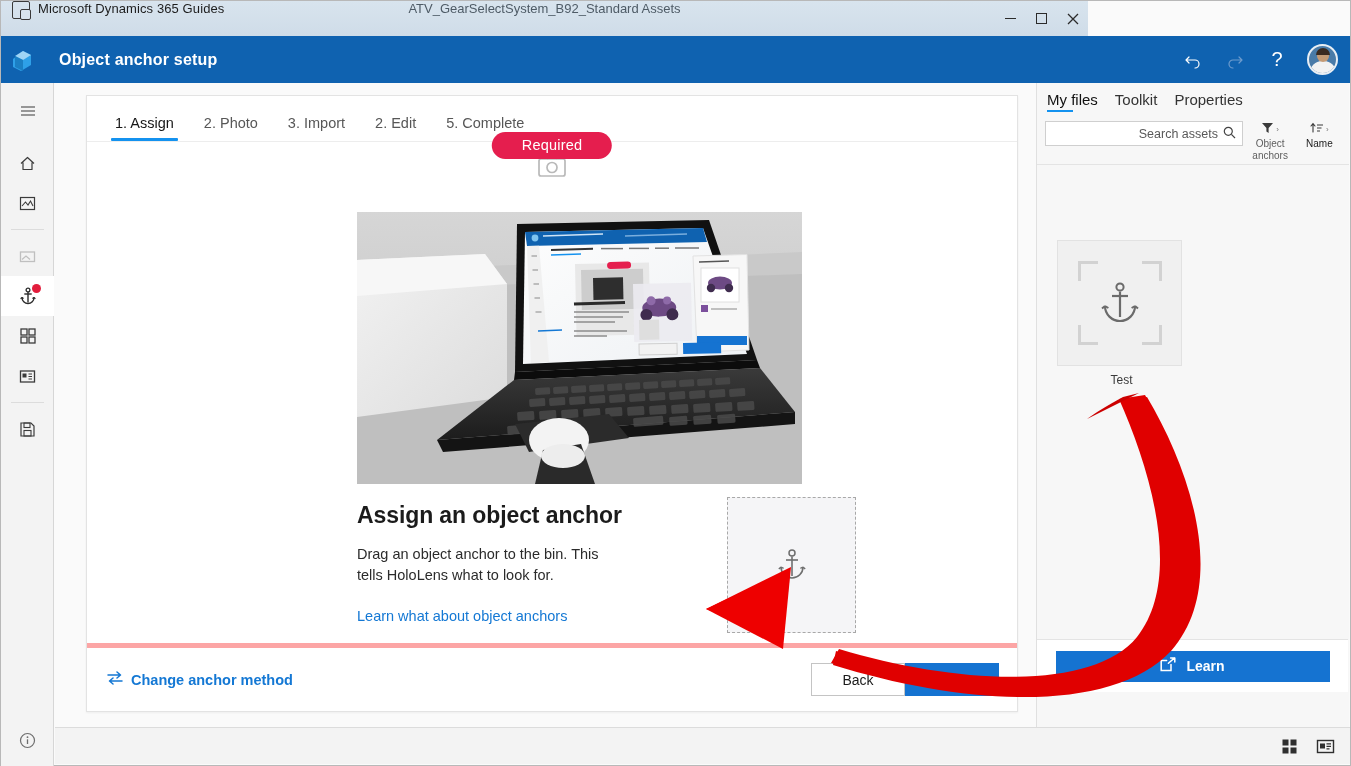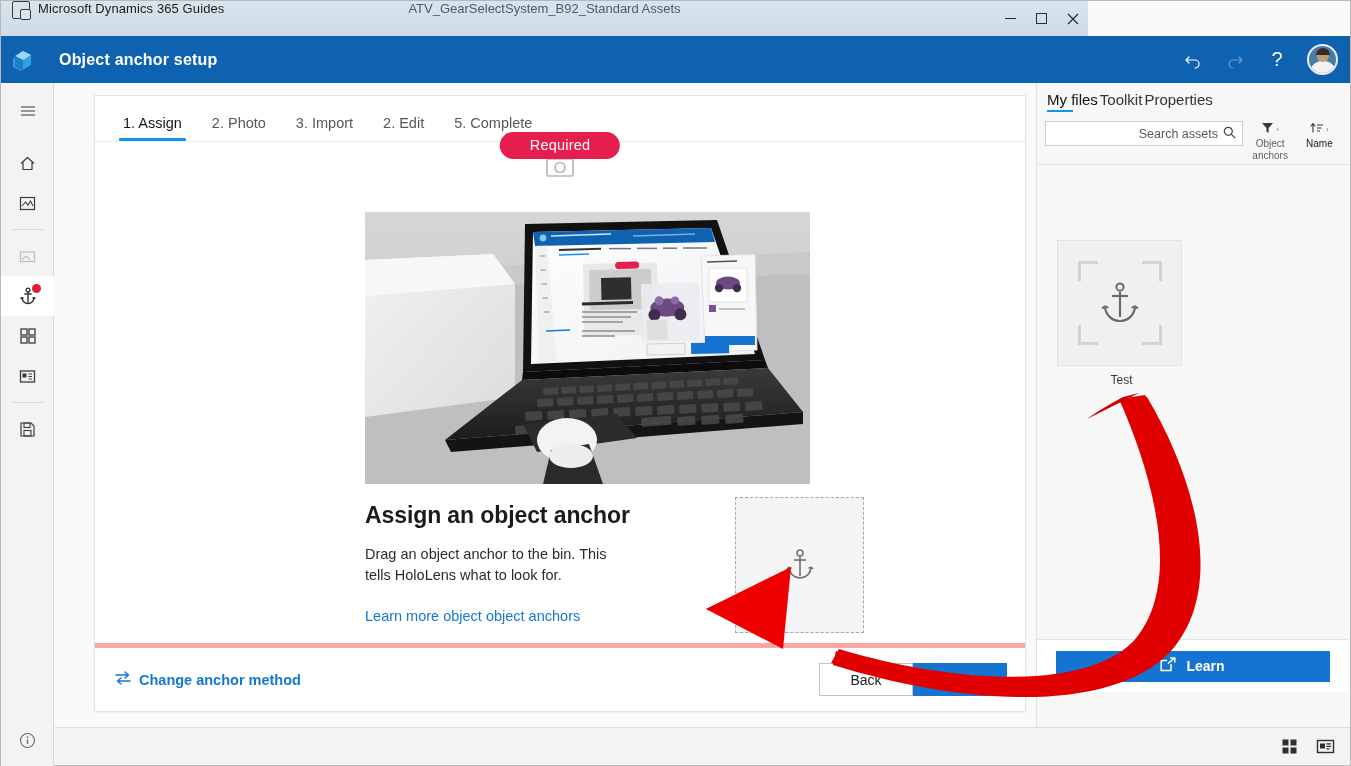--- a/index.html
+++ b/index.html
@@ -97,21 +97,21 @@
   .rail-sep { width: 33px; height: 1px; background: #dcdcdc; margin: 6px auto; }
   .rail-bottom { position: absolute; bottom: 6px; left: 0; width: 53px; }
 
   
   .canvas {
     position: absolute; left: 54px; top: 82px;
     width: 983px; height: 645px;
     background: #fafafa;
   }
   .card {
-    position: absolute; left: 39px; top: 12px;
+    position: absolute; left: 31px; top: 12px;
     width: 932px; height: 617px;
     background: #ffffff; border: 1px solid #e3e3e3;
     box-shadow: 0 1px 2px rgba(0,0,0,.05);
   }
   .tabs {
     height: 46px; display: flex; align-items: flex-end;
     padding-left: 18px; border-bottom: 1px solid #ededed;
   }
   .tab {
     font-size: 14.5px; color: #575757; padding: 0 10px 10px 10px; margin-right: 10px;
@@ -166,21 +166,21 @@
     border: 1px solid #c4c4c4; background: #fff; color: #1b1b1b;
   }
   .btn.primary { background: #1573d1; border-color: #1573d1; color: #fff; font-weight: bold; }
 
   
   .rpanel {
     position: absolute; right: 1px; top: 82px;
     width: 313px; height: 645px; background: #f7f7f7;
     border-left: 1px solid #e0e0e0;
   }
-  .rtabs { height: 30px; display: flex; align-items: flex-end; padding-left: 10px; gap: 2px; }
+  .rtabs { height: 30px; display: flex; align-items: flex-end; padding-left: 10px; gap: 17px; }
   .rtab { font-size: 15px; color: #333; position: relative; padding-bottom: 5px; }
   .rtab.active { color: #111; }
   .rtab.active::after {
     content: ""; position: absolute; left: 0; bottom: 1px; width: 26px; height: 2.5px;
     background: #1492ef;
   }
   .rtools {
     margin-top: 8px; height: 44px; display: flex; align-items: flex-start; padding: 0 8px; gap: 6px;
     border-bottom: 1px solid #e4e4e4;
   }
@@ -543,21 +543,21 @@
 
           <ellipse cx="202" cy="228" rx="30" ry="22" fill="#f3f3f3"></ellipse>
           <path d="M186 238 L224 232 L238 272 L178 272 Z" fill="#2a2a2a"></path>
           <ellipse cx="206" cy="244" rx="22" ry="12" fill="#ededed"></ellipse>
         </svg>
       </div>
 
       <div class="detail">
         <h1>Assign an object anchor</h1>
         <p>Drag an object anchor to the bin. This tells HoloLens what to look for.</p>
-        <a class="learn" href="#">Learn more object object anchors</a>
+        <a class="learn" href="#">Learn what about object anchors</a>
       </div>
 
       <div class="dropbin">
         <svg width="30" height="34" viewBox="0 0 30 34">
           <circle cx="15" cy="5" r="3" stroke="#6e6e6e" stroke-width="1.5" fill="none"></circle>
           <path d="M15 8.5 V28" stroke="#6e6e6e" stroke-width="1.6"></path>
           <path d="M9 12 H21" stroke="#6e6e6e" stroke-width="1.6"></path>
           <path d="M4 19 a11 11 0 0 0 22 0" stroke="#6e6e6e" stroke-width="1.6" fill="none"></path>
           <path d="M4 19 l-2.2 2 M4 19 l2.6 1.4 M26 19 l2.2 2 M26 19 l-2.6 1.4" stroke="#6e6e6e" stroke-width="1.4"></path>
         </svg>

